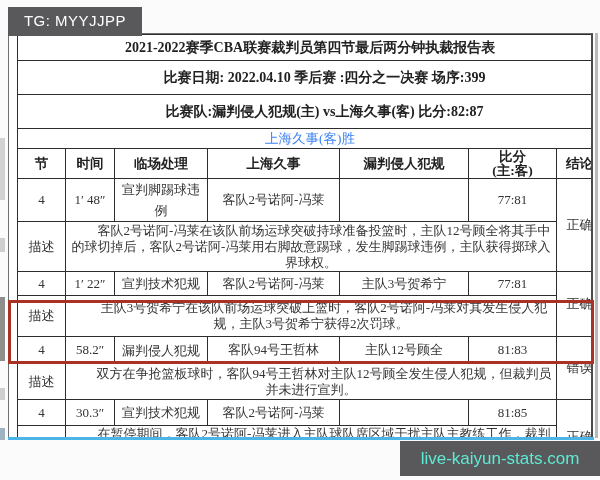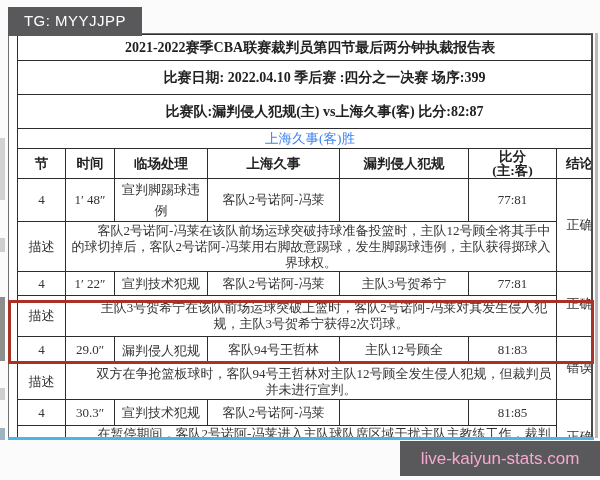--- a/index.html
+++ b/index.html
@@ -66,21 +66,21 @@
     pointer-events: none; z-index: 4;
   }
   .bottom-line {
     position: absolute; left: 8px; top: 437px;
     width: 586px; height: 3px;
     background: #4ab5e6; z-index: 3;
   }
   .watermark {
     position: absolute; left: 400px; top: 441px;
     width: 200px; height: 35px;
-    background: #59595b; color: #f9a8d4;
+    background: #59595b; color: #5eead4;
     font-family: "Liberation Sans", "DejaVu Sans", sans-serif;
     font-size: 17px; line-height: 35px; text-align: center; z-index: 6;
   }
   .edge-mark { position: absolute; left: 0; width: 5px; z-index: 2; }
   .em1 { top: 138px; height: 62px; background: #d2d2d2; }
   .em2 { top: 238px; height: 14px; background: #cfcfcf; }
   .em3 { top: 297px; height: 64px; background: #8e8e8e; }
   .em4 { top: 388px; height: 12px; background: #cfcfcf; }
   .em5 { top: 428px; height: 12px; background: #9fb3c0; }
 </style>
@@ -154,21 +154,21 @@
         <td>77:81</td>
         <td class="concl" rowspan="2">正确</td>
       </tr>
       <tr class="r-desc h2">
         <td>描述</td>
         <td class="desc-text" colspan="5">主队3号贺希宁在该队前场运球突破上篮时，客队2号诺阿-冯莱对其发生侵人犯规，主队3号贺希宁获得2次罚球。</td>
       </tr>
 
       <tr class="r-data h3">
         <td>4</td>
-        <td>29.0″</td>
+        <td>58.2″</td>
         <td class="ruling-wrap">漏判侵人犯规</td>
         <td>客队94号王哲林</td>
         <td>主队12号顾全</td>
         <td>81:83</td>
         <td class="concl" rowspan="2">错误</td>
       </tr>
       <tr class="r-desc h3">
         <td>描述</td>
         <td class="desc-text" colspan="5">双方在争抢篮板球时，客队94号王哲林对主队12号顾全发生侵人犯规，但裁判员并未进行宣判。</td>
       </tr>

